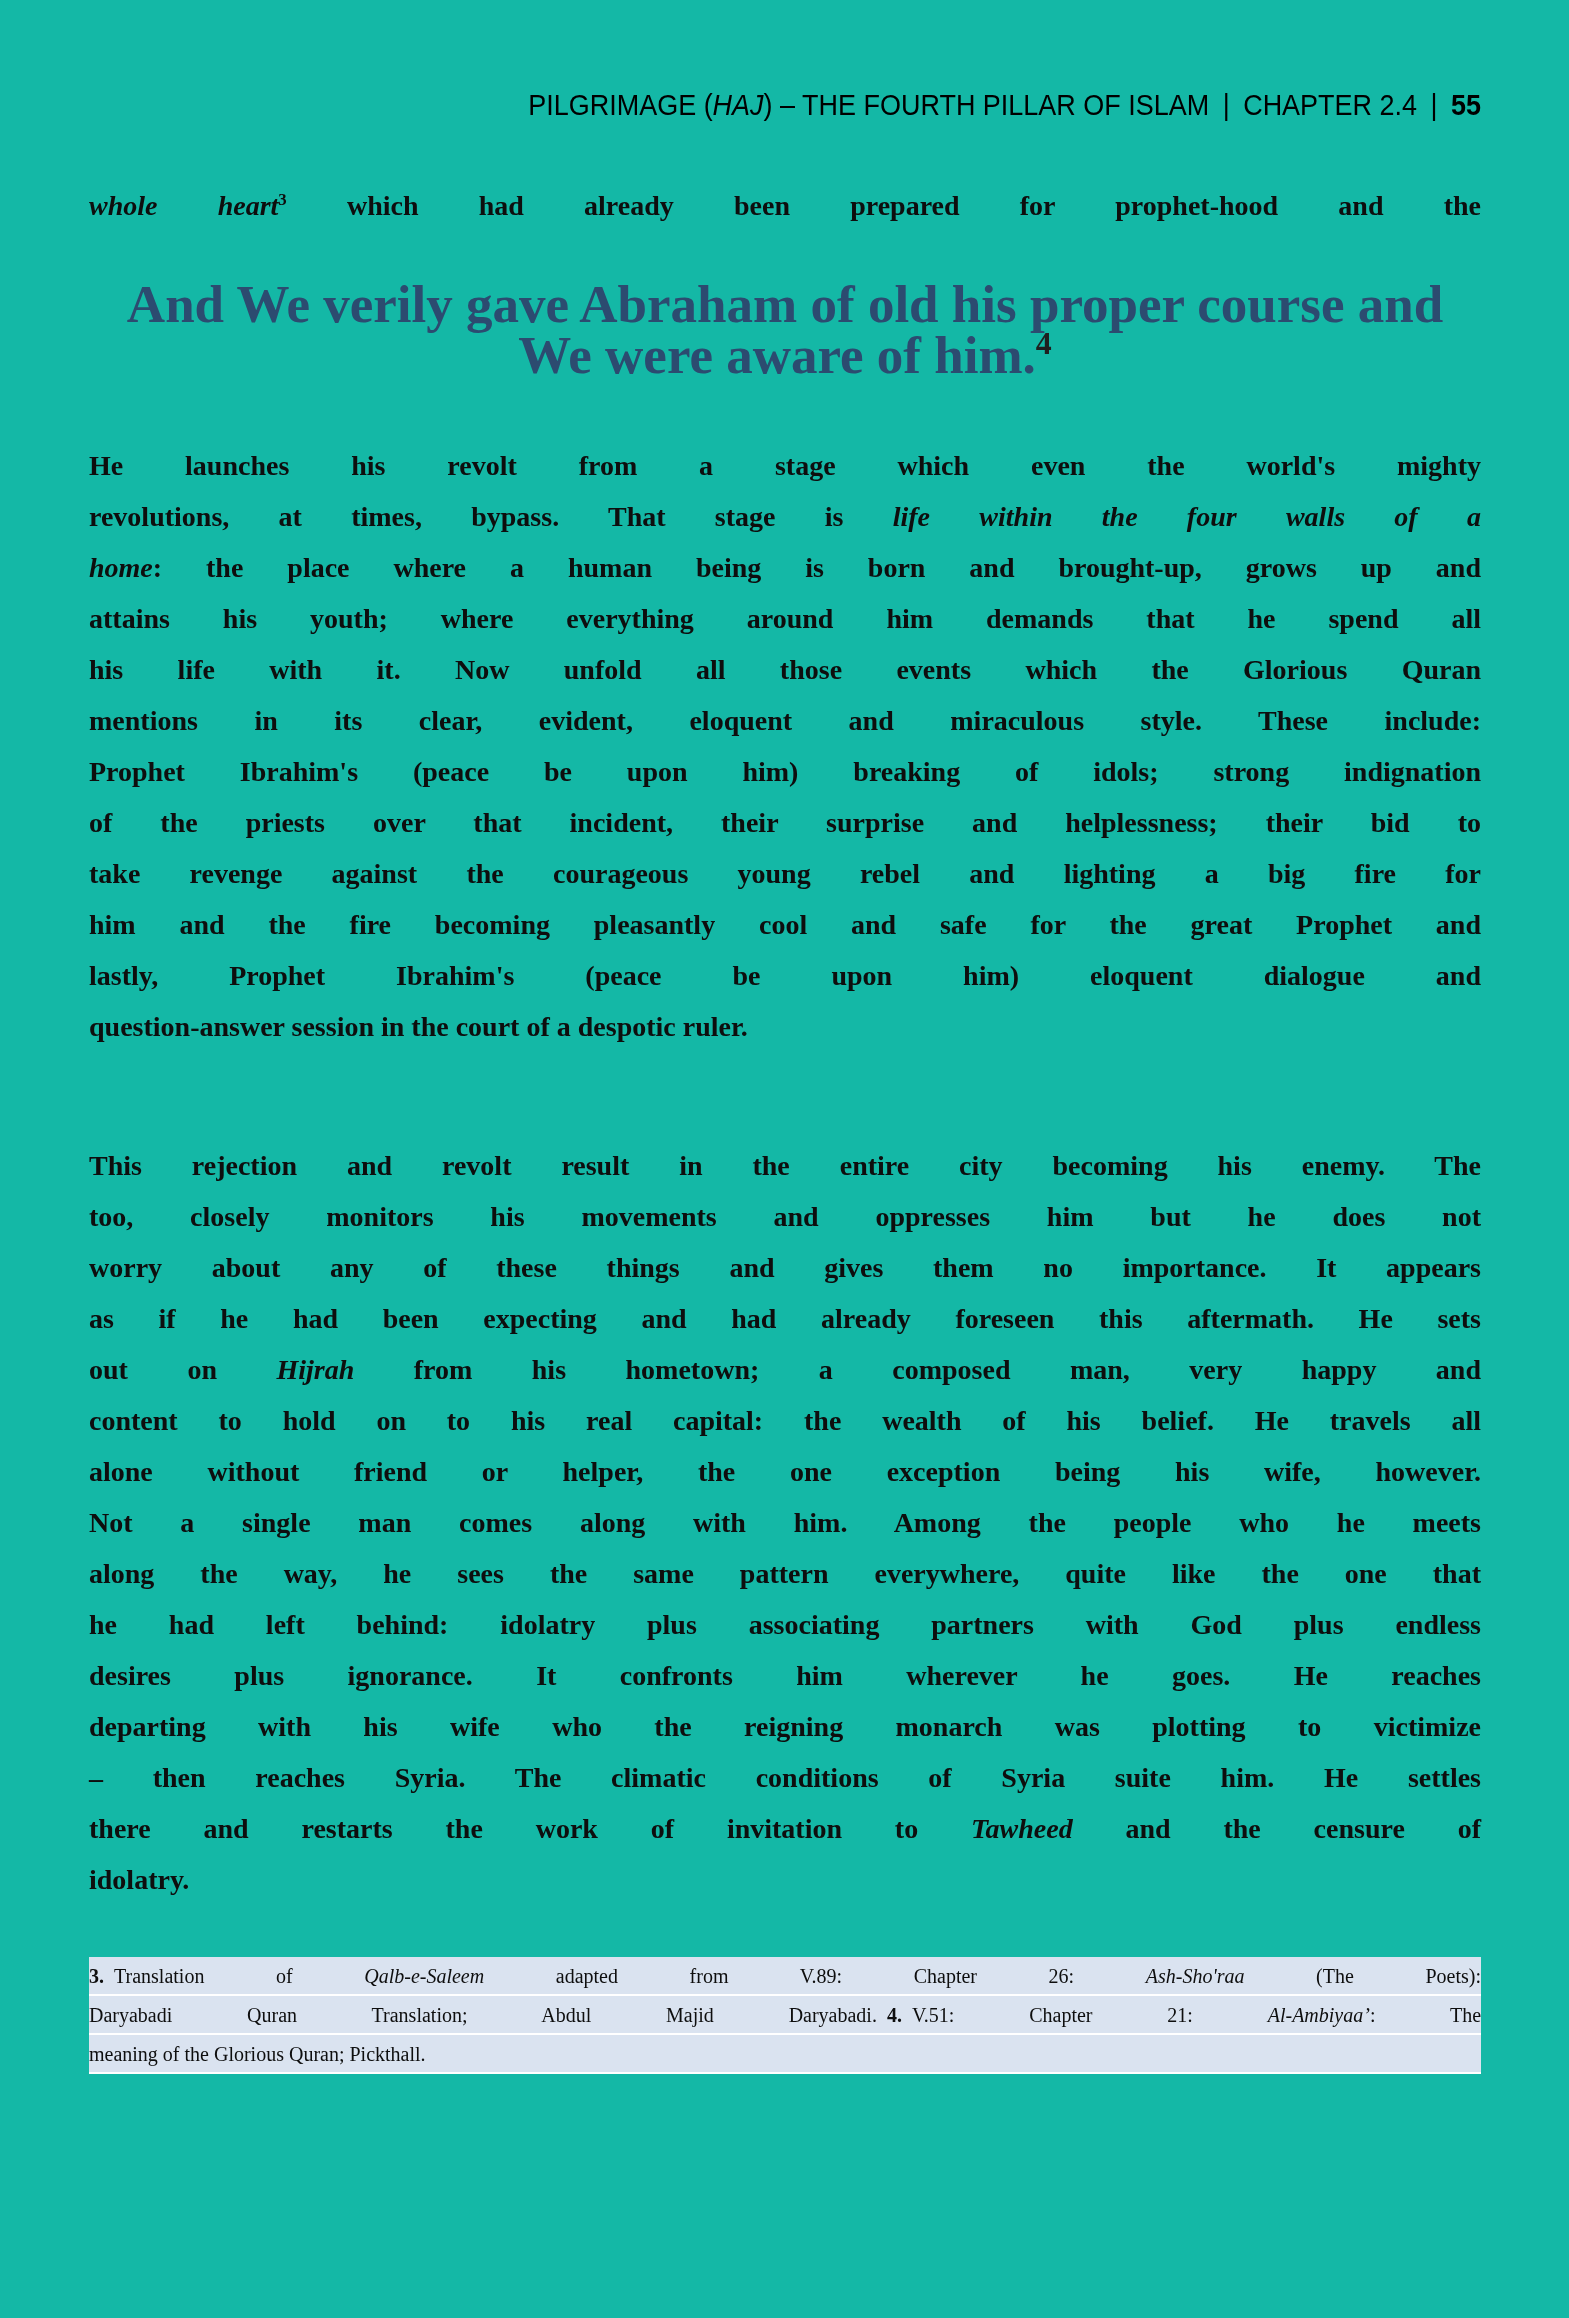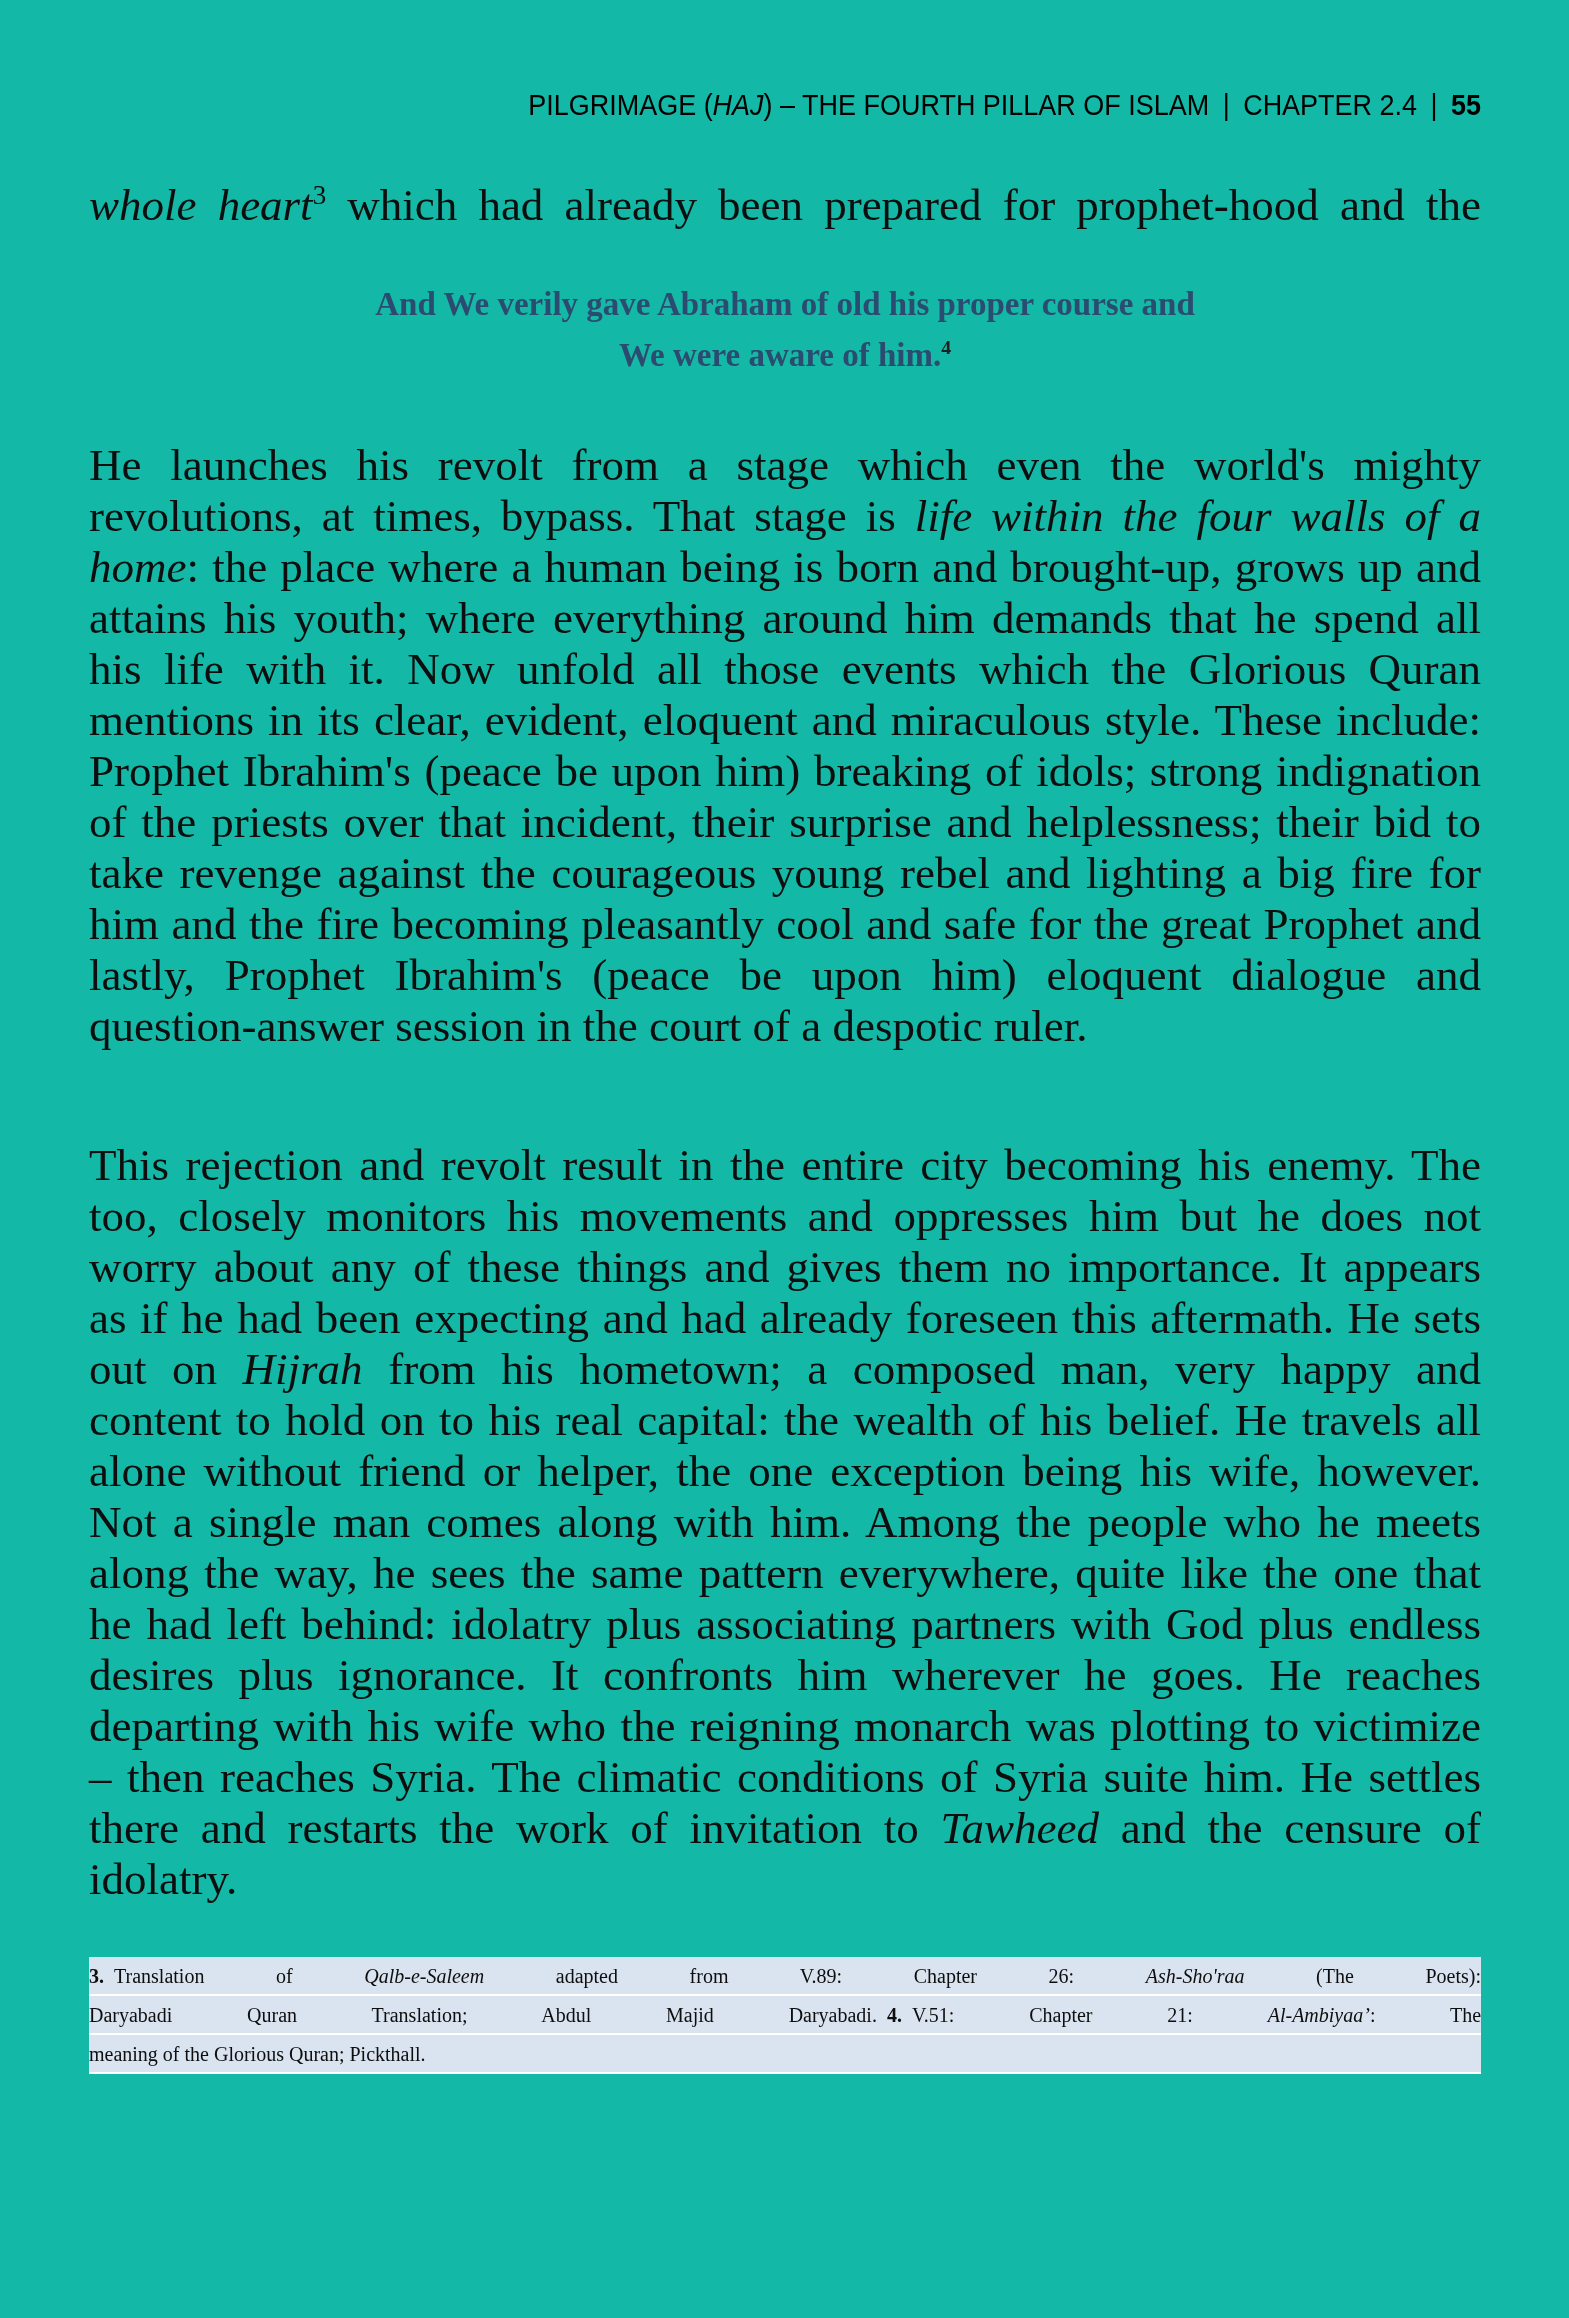--- a/index.html
+++ b/index.html
@@ -10,24 +10,24 @@
     background:#14b8a6; color:var(--ink);
     font-family:"Liberation Serif", serif; overflow:hidden;
   }
   .header {
     font-family:"Liberation Sans", sans-serif;
     font-size:29px; line-height:37px; height:37px;
     text-align:right; color:#000;
     transform:scaleX(0.93); transform-origin:100% 50%;
     margin-bottom:56px; white-space:nowrap;
   }
-  .body-para { font-size:45px; line-height:51px; }
+  .body-para { font-size:28px; line-height:51px;font-weight:bold; }
   .body-para .line.j { text-align:justify; text-align-last:justify; }
   .quote {
-    font-size:33px; line-height:51px; font-weight:bold;
+    font-size:53px; line-height:51px; font-weight:bold;
     color:var(--accent); margin:48px 0 59px 0;
   }
   .quote .line { text-align:center; }
   #para-hijrah { margin-top:88px; }
   .footnotes {
     margin-top:52px; font-size:20px; line-height:39px;
     background:repeating-linear-gradient(to bottom, var(--hl) 0px, var(--hl) 37px, #ffffff 37px, #ffffff 39px);
   }
   .footnotes .line.j { text-align:justify; text-align-last:justify; }
   .i { font-style:italic; }

